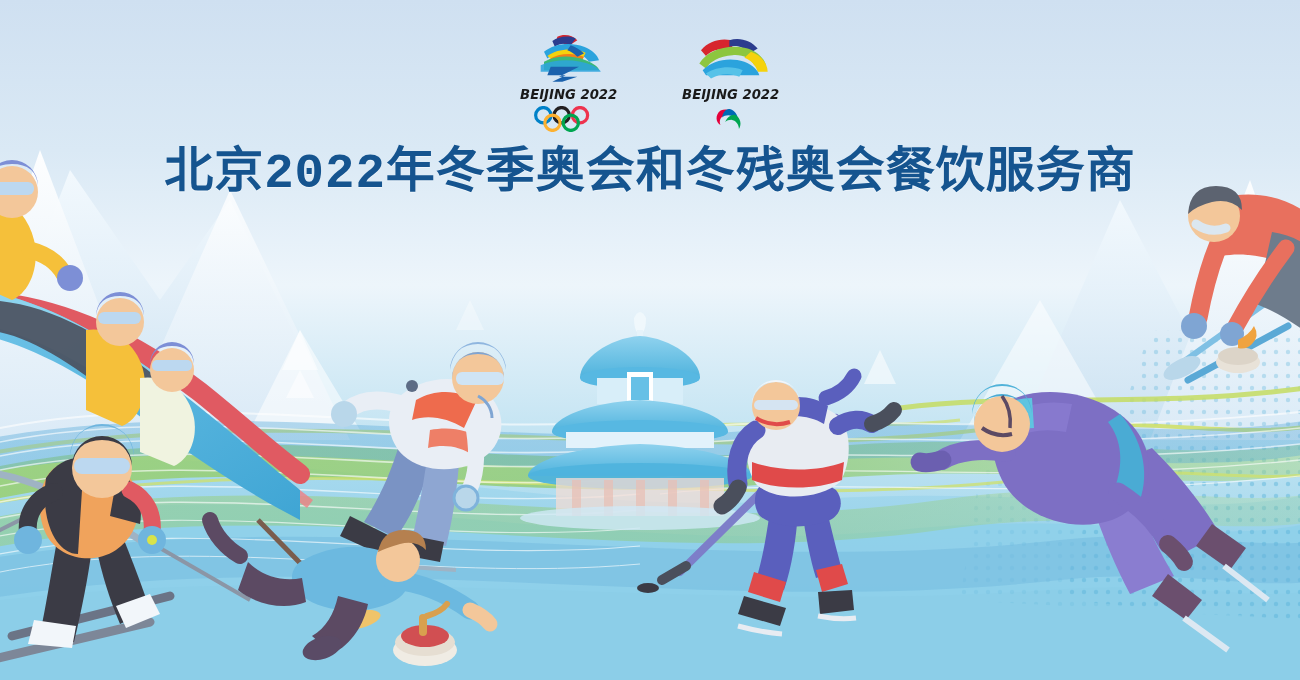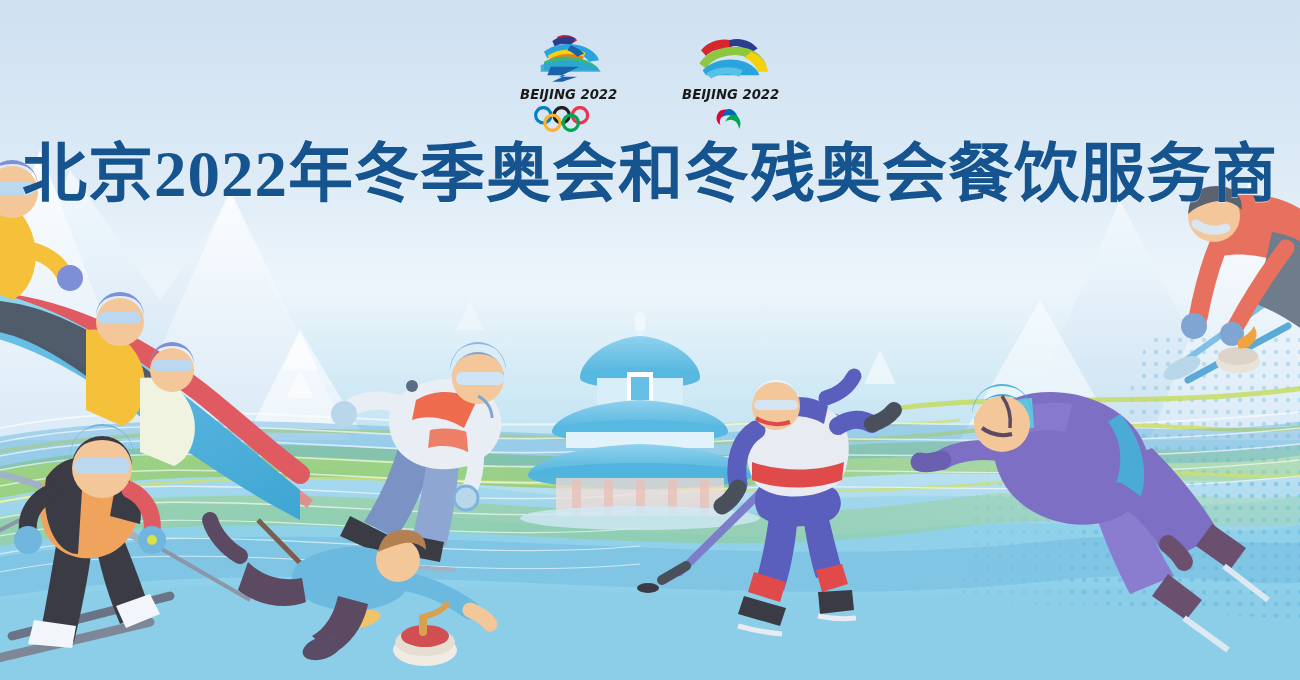--- a/index.html
+++ b/index.html
@@ -26,24 +26,24 @@
   .logo-mark{width:100px;height:52px;}
   .logo-word{
     height:17px;margin-top:4px;
   }
   .logo-sym{height:26px;margin-top:3px;}
 
   
   #title{
     position:absolute;left:0;top:144px;width:1300px;
     text-align:center;z-index:45;
-    font-size:65px;line-height:60px;font-weight:bold;
+    font-size:49px;line-height:60px;font-weight:bold;
     color:#15548f;
     letter-spacing:1px;
-    font-family:Liberation Serif, serif;
+    font-family:Liberation Mono, monospace;
     text-shadow:0 1px 0 rgba(255,255,255,.45);
     white-space:nowrap;
   }
 </style>
 </head>
 <body>
 
 <div id="banner">
 
   <svg class="layer" viewBox="0 0 1300 680" preserveAspectRatio="none">

